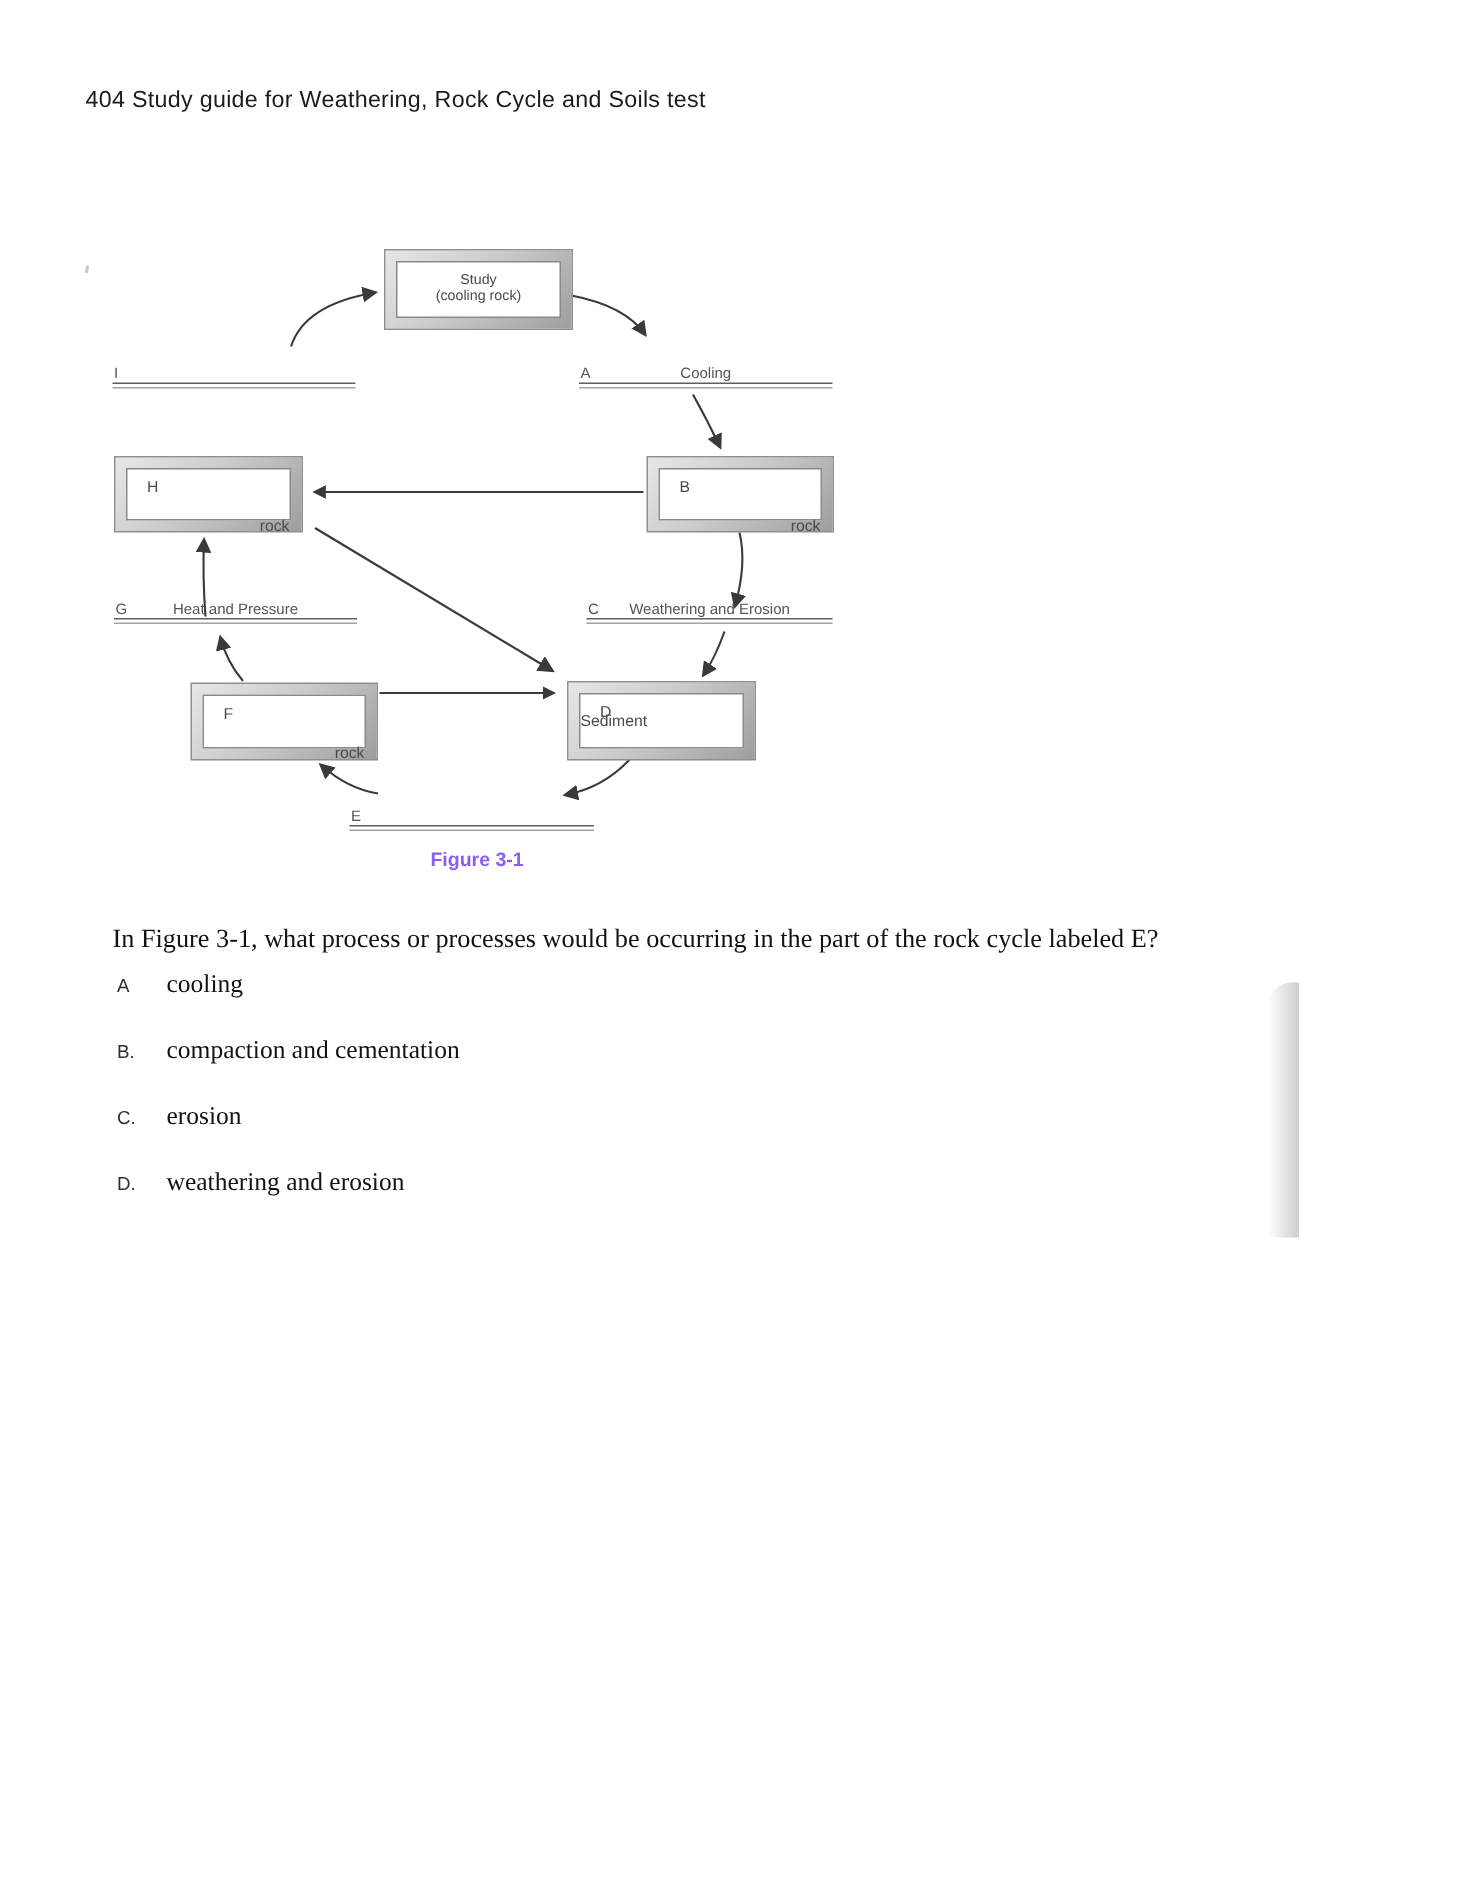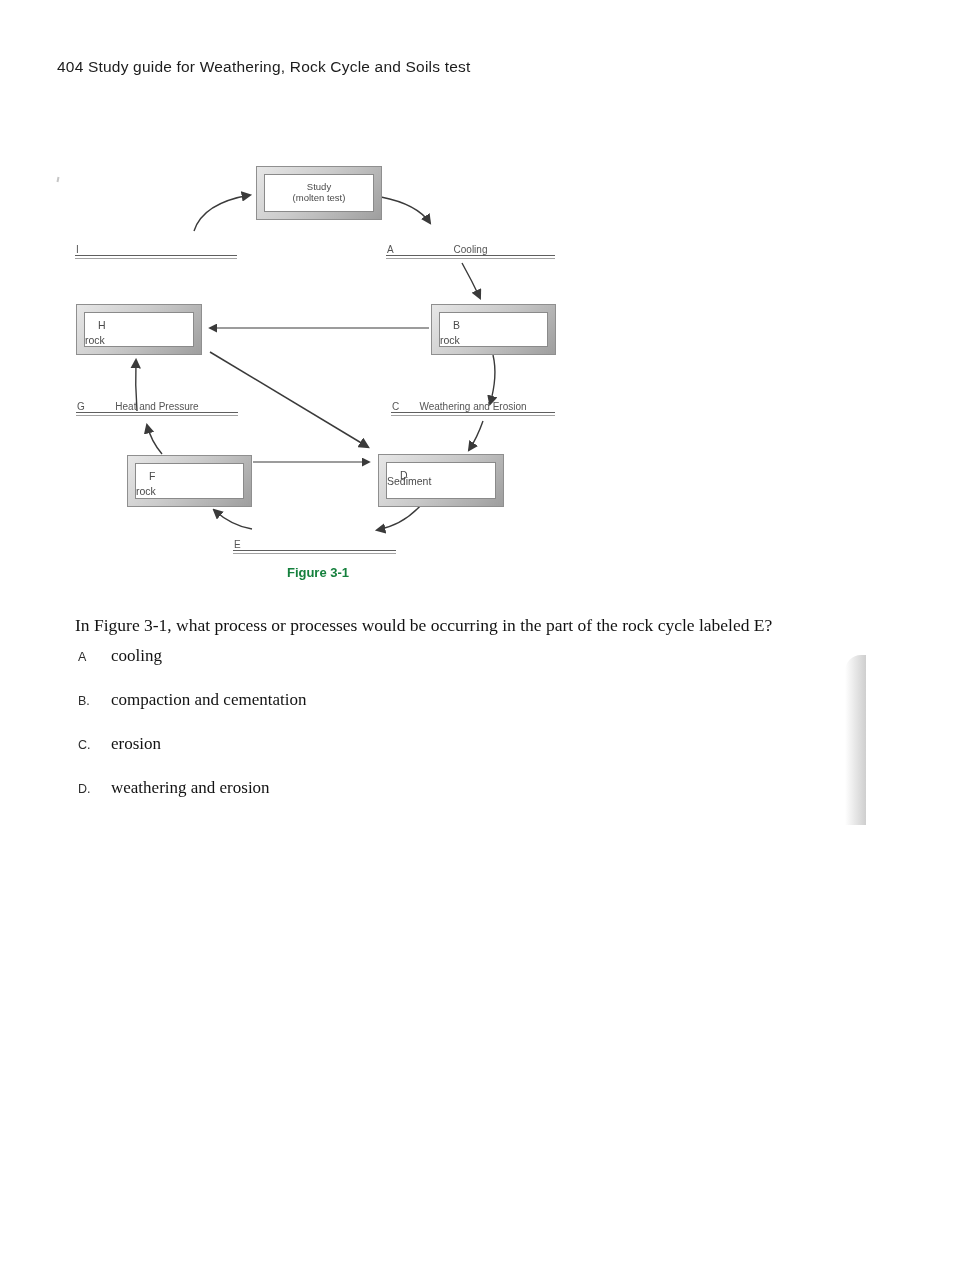--- a/index.html
+++ b/index.html
@@ -6,34 +6,34 @@
   .page{position:relative;width:979px;height:1266px;background:#ffffff;overflow:hidden;
         font-family:"Liberation Sans",sans-serif;}
   .hdr{position:absolute;left:57px;top:58px;font-size:15.5px;color:#1c1c1c;letter-spacing:.2px;}
   .artifact{position:absolute;left:57px;top:177px;width:2px;height:5px;background:#c6c6c6;transform:rotate(12deg);}
 
   
   .node{position:absolute;border:1px solid #8f8f8f;
         background:linear-gradient(135deg,#e7e7e7 0%,#cbcbcb 45%,#9e9e9e 100%);}
   .node .inner{position:absolute;left:7px;right:7px;top:7px;bottom:7px;background:#fff;border:1px solid #8a8a8a;}
   .node .letter{position:absolute;left:13px;top:6px;font-size:10.5px;color:#4a4a4a;}
-  .node .lbl{position:absolute;left:0;right:0;top:21px;text-align:left;font-size:10.5px;color:#4a4a4a;}
+  .node .lbl{position:absolute;left:0;right:0;top:32px;text-align:right;font-size:10.5px;color:#4a4a4a;}
   .node .lbl-mid{position:absolute;left:0;right:0;top:12px;font-size:10.5px;color:#4a4a4a;}
   .node .lbl-2line{position:absolute;left:0;right:0;top:6px;text-align:center;font-size:9.5px;line-height:11px;color:#4a4a4a;}
 
   
   .pline{position:absolute;height:19px;}
   .pline .rule{position:absolute;left:0;right:0;bottom:0;height:2px;border-top:1px solid #5f5f5f;border-bottom:1px solid #a2a2a2;}
   .pline .pletter{position:absolute;left:1px;bottom:4px;font-size:10px;color:#555;}
   .pline .pword{position:absolute;left:0;right:0;bottom:4px;text-align:center;font-size:10px;color:#555;}
 
   .arrows{position:absolute;left:0;top:0;width:979px;height:1266px;pointer-events:none;}
 
   .figcap{position:absolute;left:256px;top:565px;width:124px;text-align:center;
-          font-size:13px;font-weight:bold;color:#15803d;}
+          font-size:13px;font-weight:bold;color:#8b5cf6;}
 
   .question{position:absolute;left:75px;top:615px;width:810px;
             font-family:"Liberation Serif",serif;font-size:17.5px;color:#121212;}
 
   .opt{position:absolute;left:78px;display:flex;align-items:baseline;}
   .opt .oletter{width:33px;font-family:"Liberation Sans",sans-serif;font-size:12.5px;color:#2e2e2e;}
   .opt .otext{font-family:"Liberation Serif",serif;font-size:17px;color:#121212;}
 
   .scroll-shadow{position:absolute;left:845px;top:655px;width:21px;height:170px;
                  background:linear-gradient(to right,rgba(175,175,175,0) 0%,rgba(140,140,140,0.5) 100%);
@@ -66,21 +66,21 @@
       <path d="M137,411 Q135,385 136,360" marker-end="url(#ah)"></path>
       <path d="M210,352 L368,447" stroke-width="1.5" marker-end="url(#ah)"></path>
       <path d="M253,462 L369,462" stroke-width="1.2" marker-end="url(#ah)"></path>
     </g>
   </svg>
 
   <div class="node" style="left:256px;top:166px;width:124px;height:52px;">
     <div class="inner">
       <div class="lbl-2line">
         <div>Study</div>
-        <div>(molten test)</div>
+        <div>(cooling rock)</div>
       </div>
     </div>
   </div>
 
   <div class="node" style="left:76px;top:304px;width:124px;height:49px;">
     <div class="inner">
       <span class="letter">H</span>
       <div class="lbl">rock</div>
     </div>
   </div>

